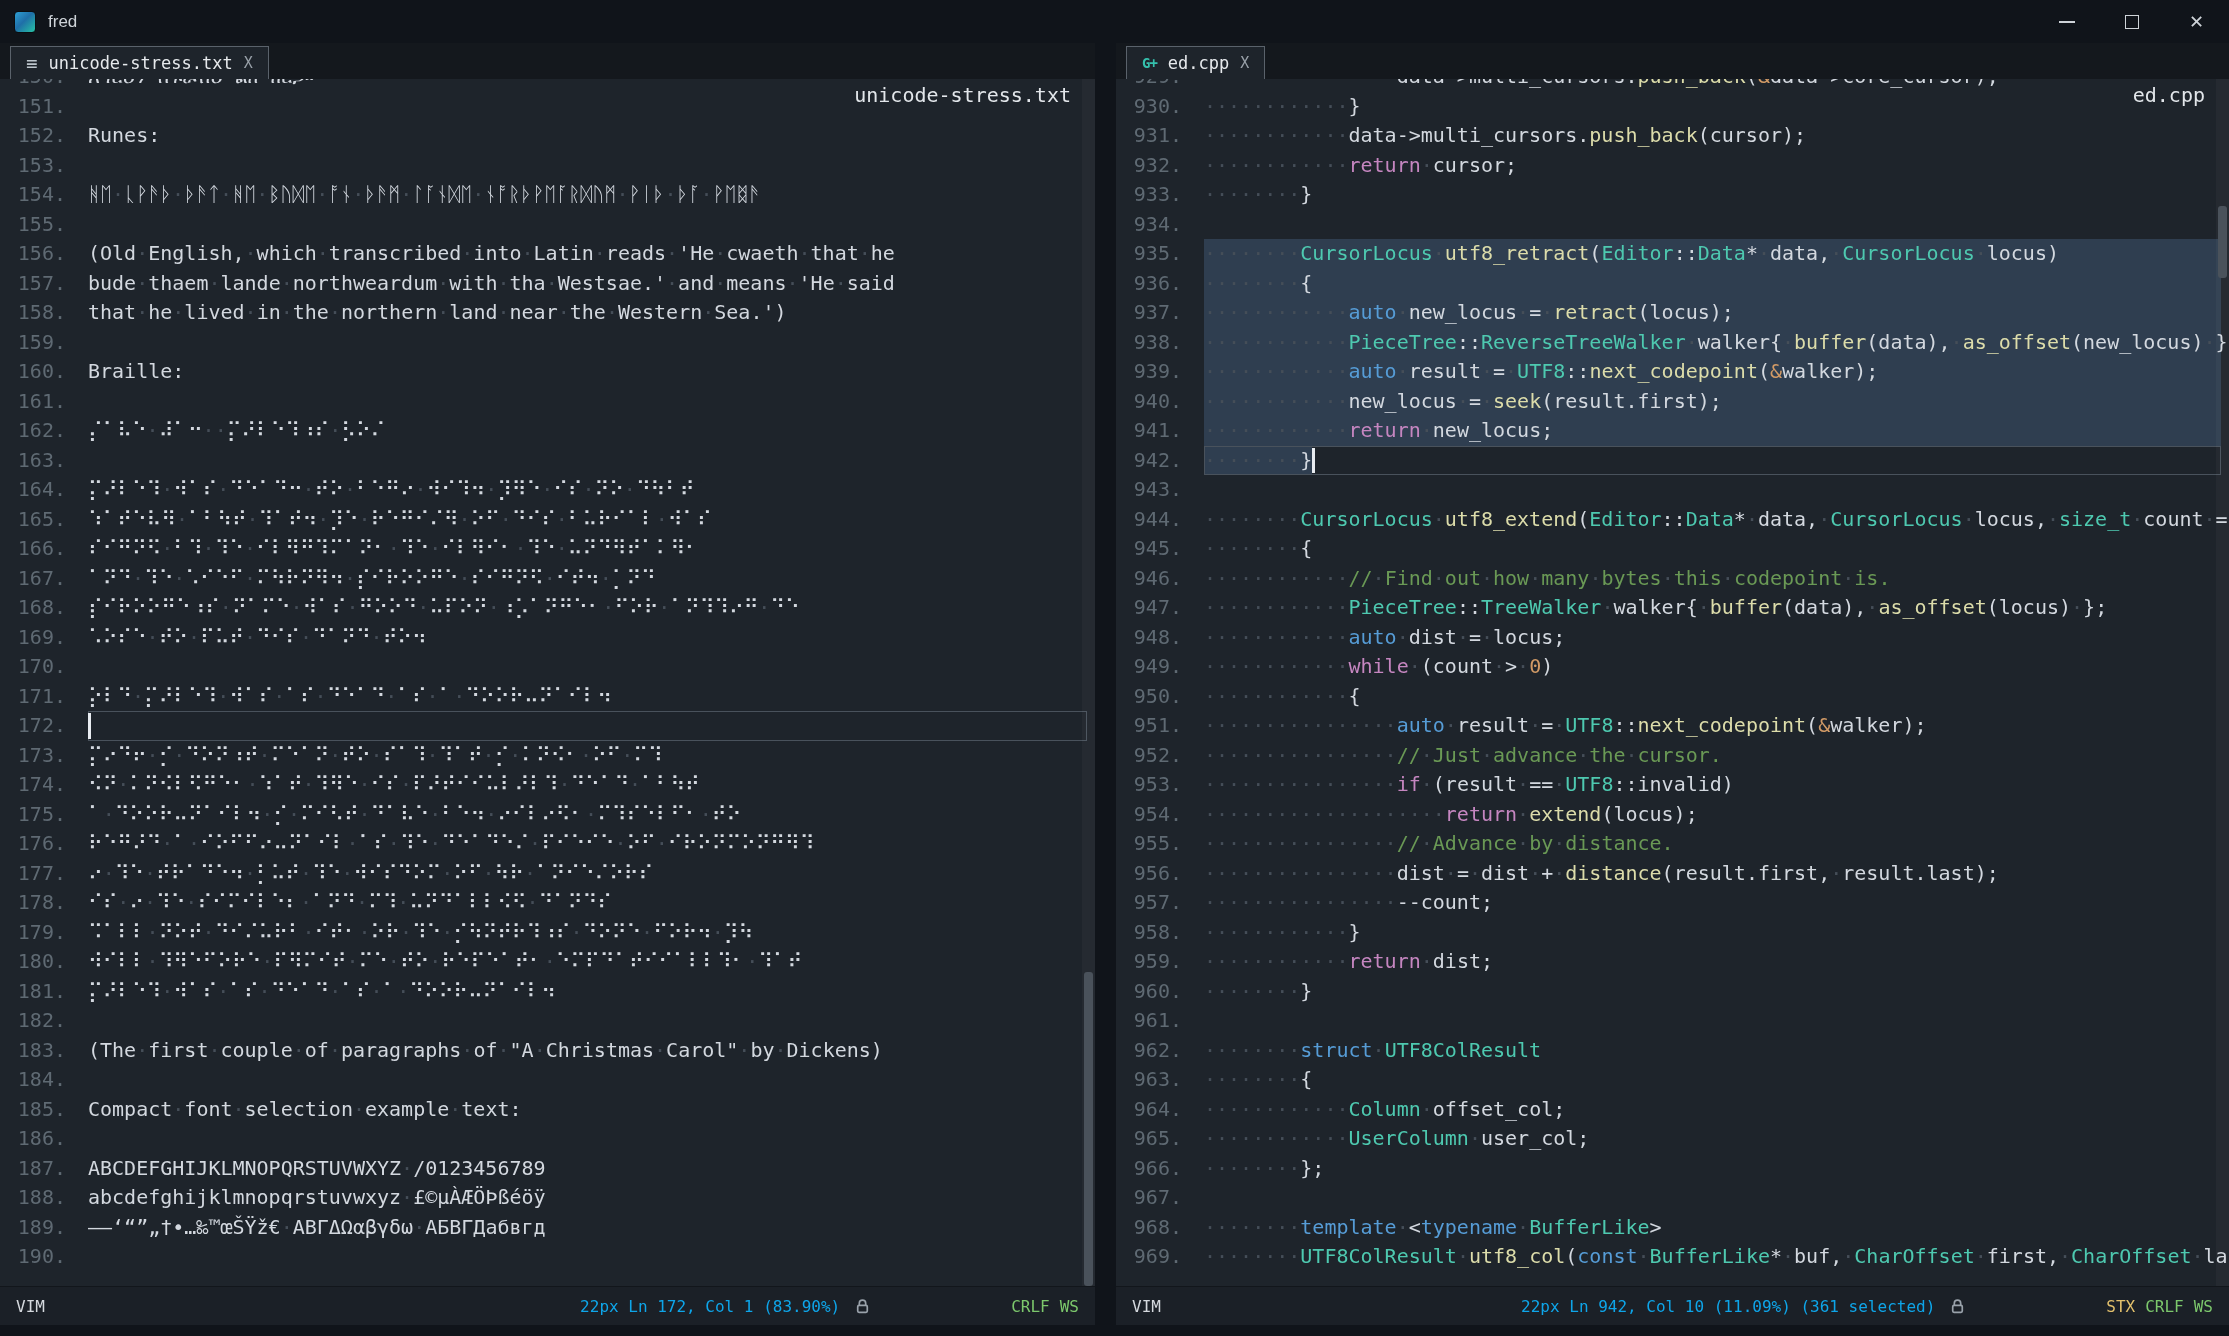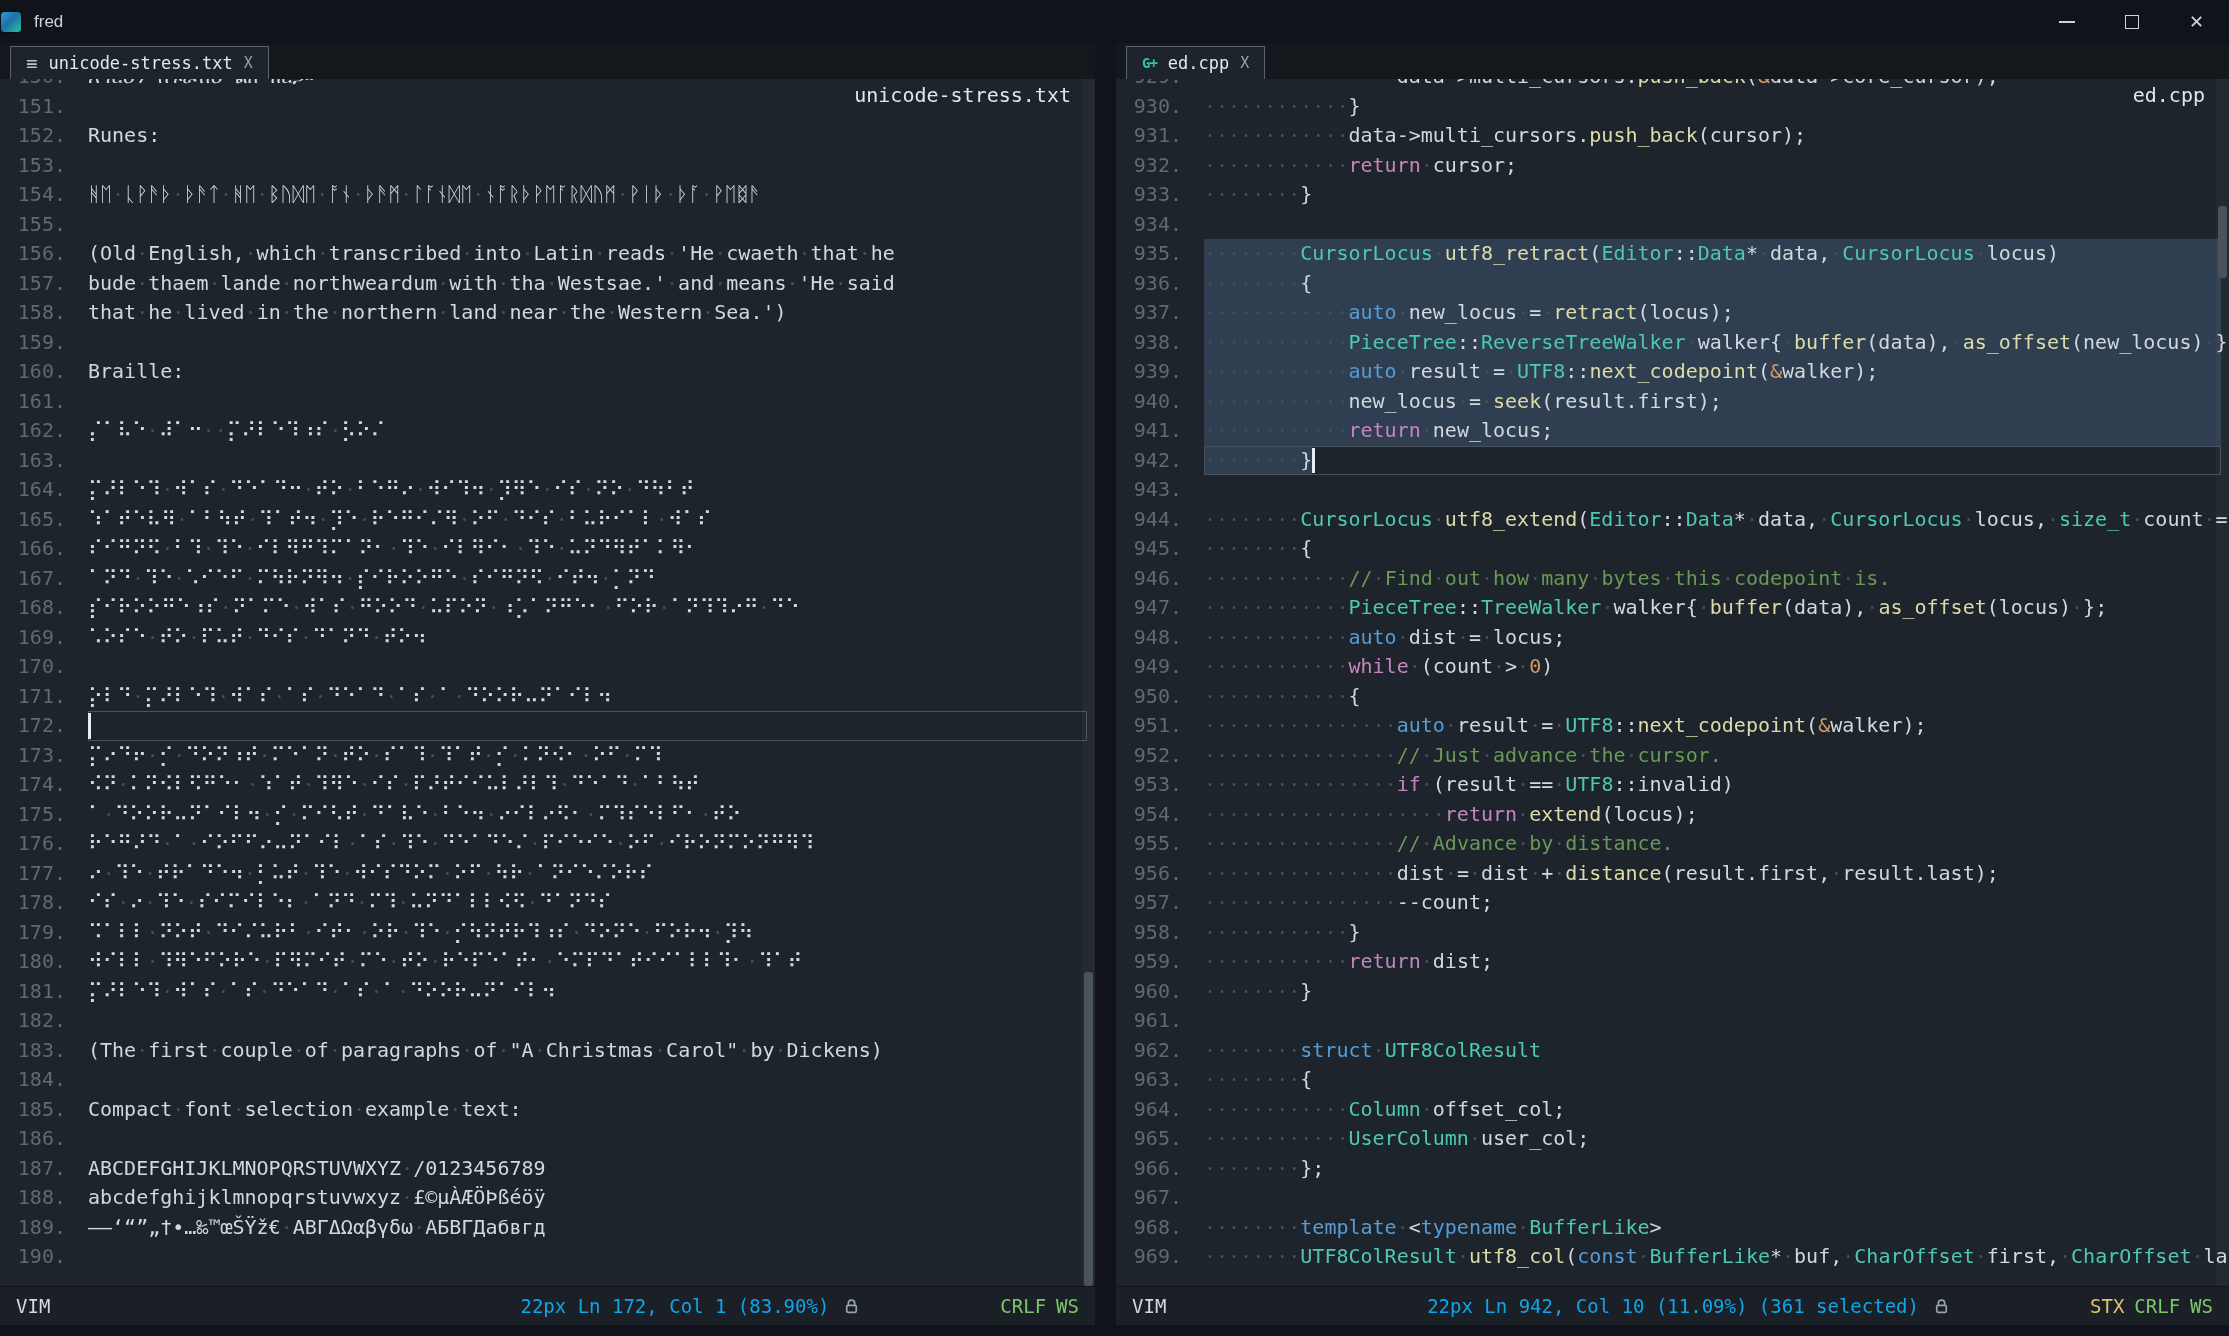--- a/index.html
+++ b/index.html
@@ -2,21 +2,21 @@
 <html style="--bg: #1e242b; --bg-dark: #14181d; --bg-titlebar: #10141a; --bg-status: #1b2027; --fg: #d3d8df; --gutter: #5f6a73; --ws-dot: #454e58; --selection: #2f3e50; --cursor: #e8ecf1; --outline: #49525c; --keyword: #569cd6; --keyword-control: #c586c0; --type-color: #4ec9b0; --function-color: #dcdcaa; --comment: #6a9955; --number: #d19a66; --status-green: #7cc76c; --status-yellow: #e2c06c; --tab-border: #5a626b; --scroll-thumb: #4a525b; --icon-teal: #35c0ad;"><head>
 <meta charset="utf-8">
 <style>
   * { margin:0; padding:0; box-sizing:border-box; }
   html,body { width:2229px; height:1336px; overflow:hidden; background:#10141a; }
   body { font-family:"DejaVu Sans Mono","DejaVu Sans",monospace; }
 
   .window { position:relative; width:2229px; height:1336px; background:#10141a; }
 
   
-  .titlebar { height:43px; display:flex; align-items:center; background:var(--bg-titlebar); gap:12px;justify-content:center; }
+  .titlebar { height:43px; display:flex; align-items:center; background:var(--bg-titlebar); padding-left:14px; gap:12px;justify-content:center; }
   .app-icon { width:22px; height:22px; border-radius:4px;
               background:linear-gradient(135deg,#2e9fd4 0%,#1f6fa8 45%,#27c2a4 100%);
               border:1px solid #0a0d10; }
   .win-title { font-family:"Liberation Sans",sans-serif; font-size:17px; color:#ced3d8; }
   .win-controls { margin-left:auto; display:flex; height:100%; }
   .win-btn { width:65px; height:100%; display:flex; align-items:center; justify-content:center; color:#ced3d8; }
   .glyph-min { width:16px; height:2px; background:#ced3d8; }
   .glyph-max { width:14px; height:14px; border:1.5px solid #ced3d8; }
   .glyph-close { font-size:18px; line-height:1; color:#ced3d8; font-family:"DejaVu Sans",sans-serif; }
 
@@ -55,21 +55,21 @@
                     border:1px solid var(--outline); z-index:2; pointer-events:none; }
   .caret { position:absolute; top:2px; bottom:2px; width:3px; background:var(--cursor); z-index:3; }
 
   .filename-overlay { position:absolute; top:4px; right:24px; font-size:20px; color:#e2e6ea; z-index:4; }
 
   .scrollbar { position:absolute; right:0; top:0; bottom:0; width:13px; background:rgba(255,255,255,0.03); z-index:5; }
   .thumb { position:absolute; left:2px; right:2px; background:var(--scroll-thumb); border-radius:3px; }
 
   
   .statusbar { height:39px; background:var(--bg-status); border-top:1px solid #12161b;
-               display:flex; align-items:center; padding:12px 16px; font-size:19px; color:#ccd2d8; }
+               display:flex; align-items:center; padding:12px 16px; font-size:16px; color:#ccd2d8; }
   .sb-mode { color:#d5d9de; }
   .sb-spacer { flex:1; }
   .sb-info { color:#0ea5e9; }
   .sb-lock { margin-left:14px; display:flex; align-items:center; }
   .sb-flags { margin-left:140px; display:flex; gap:10px; }
   .flag-green  { color:var(--status-green); }
   .flag-yellow { color:var(--status-yellow); }
 
   .bottom-strip { height:11px; background:var(--bg-titlebar); }
 </style>

